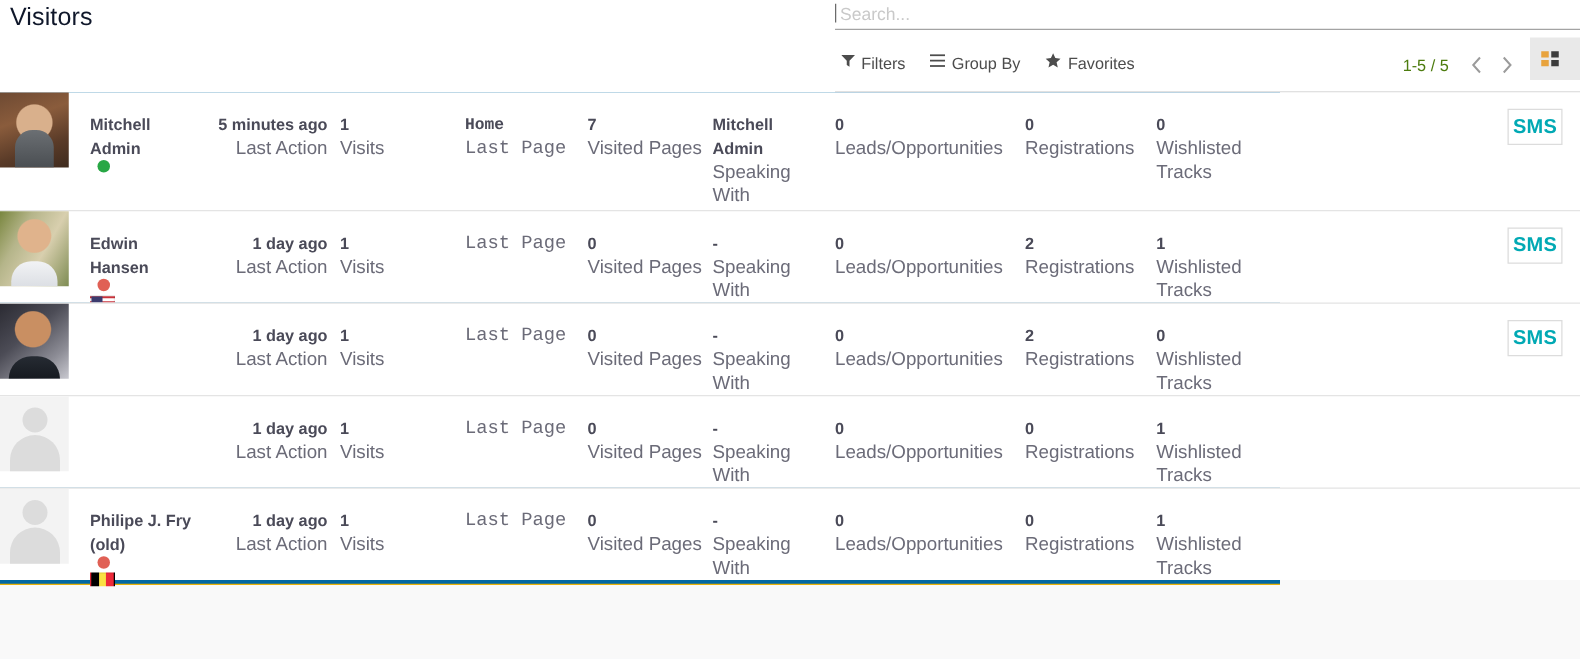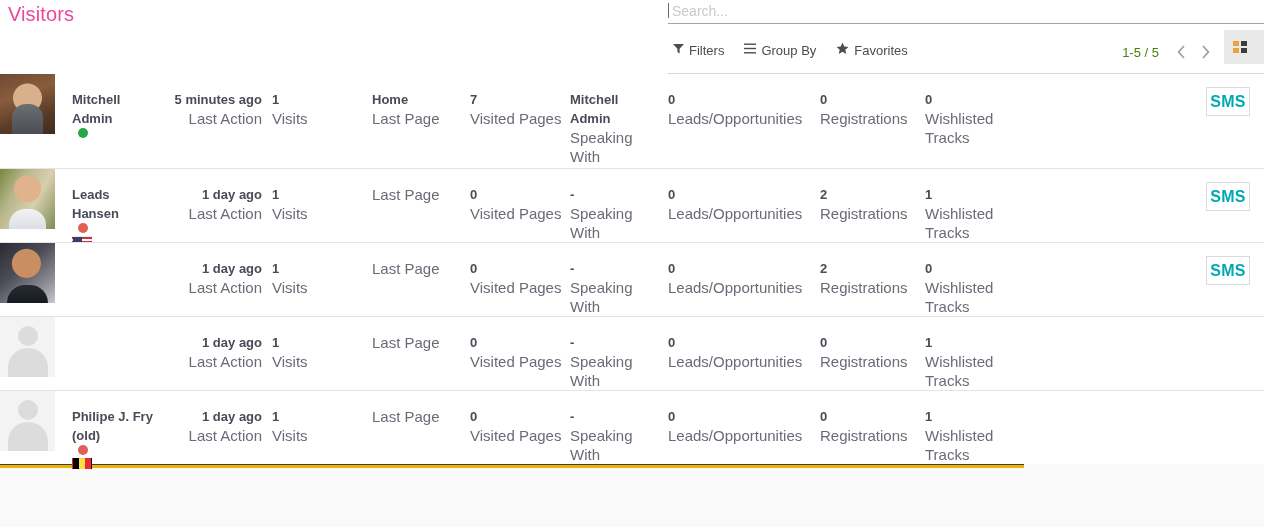--- a/index.html
+++ b/index.html
@@ -11,21 +11,21 @@
   }
   .app { position: relative; width: 1264px; height: 527px; background: #f9f9f9; }
 
   
   .control-panel {
     position: absolute; top: 0; left: 0; width: 1264px; height: 74px;
     background: #ffffff;
   }
   .page-title {
     position: absolute; left: 8px; top: 2px;
-    font-size: 20px; color: #ec4899; font-weight: 400; line-height: 24px;
+    font-size: 20px; color: #0f172a; font-weight: 400; line-height: 24px;
     letter-spacing: .1px;
   }
   .searchview {
     position: absolute; left: 668px; top: 0px; width: 720px; height: 24px;
     border-bottom: 1px solid #a3a3a3;
     padding-left: 35px;
   }
   .search-caret {
     position: absolute; left: 0px; top: 3px; width: 1px; height: 15px; background:#6b6b6b;
   }
@@ -64,21 +64,21 @@
     display: flex; align-items: center; justify-content: flex-start;
     padding-left: 9px;
   }
   .kanban-icon { display: grid; grid-template-columns: 6px 6px; grid-template-rows: 5px 5px; gap: 2px; }
   .kanban-icon i { display: block; background: #3c3c3c; }
   .kanban-icon i.accent { background: #e8a33d; }
 
   
   .list-wrap {
     position: absolute; top: 74px; left: 0; width: 1024px; height: 394px;
-    background: #404040; border-bottom: 3px solid #eab308;
+    background: #0369a1; border-bottom: 1px solid #eab308;
   }
   .row {
     position: relative; width: 1264px; height: 74px;
     border-top: 1px solid #e4e4e4; background: #ffffff;
   }
   .row:first-child { border-top: none; }
   .row.tall { height: 94px; }
 
   .avatar {
     position: absolute; left: 0; top: 0; width: 55px; height: 60px;
@@ -125,21 +125,21 @@
   }
   .cell .l {
     font-size: 15px; font-weight: normal; color: #6b6b78; line-height: 19px;
     display: block; max-width: 92px;
   }
   .cell.wide .v, .cell.wide .l { max-width: 160px; white-space: nowrap; }
 
   .c-name   { left: 72px;  width: 86px; }
   .c-action { left: 170px; width: 92px; text-align: right; }
   .c-visits { left: 272px; width: 90px; }
-  .c-page   { left: 372px; width: 92px; }
+  .c-page   { left: 372px; width: 92px; font-family: Liberation Mono, monospace; }
   .c-vpages { left: 470px; width: 92px; }
   .c-speak  { left: 570px; width: 88px; }
   .c-leads  { left: 668px; width: 150px; }
   .c-regs   { left: 820px; width: 100px; }
   .c-wish   { left: 925px; width: 90px; }
 
   .name-line { display: flex; align-items: center; gap: 0px; flex-wrap: wrap; width: 86px; }
   .name-text { font-size: 13px; font-weight: bold; color: #4a4a58; line-height: 19px; }
   .status-dot {
     width: 10px; height: 10px; border-radius: 50%; display: inline-block;
@@ -281,21 +281,21 @@
         <div class="cell c-wish">
           <span class="v">0</span>
           <span class="l">Wishlisted Tracks</span>
         </div>
         <div class="sms-btn" style="color: rgb(1, 169, 180);">SMS</div>
       </div>
       <div class="row">
         <div class="avatar photo2"></div>
         <div class="cell c-name">
           <div class="name-line">
-            <span class="name-text">Leads Hansen</span>
+            <span class="name-text">Edwin Hansen</span>
             <span class="status-dot" style="background: rgb(224, 96, 85);"></span>
           </div>
           <span class="flag us"></span>
         </div>
         <div class="cell c-action wide">
           <span class="v">1 day ago</span>
           <span class="l">Last Action</span>
         </div>
         <div class="cell c-visits">
           <span class="v">1</span>

